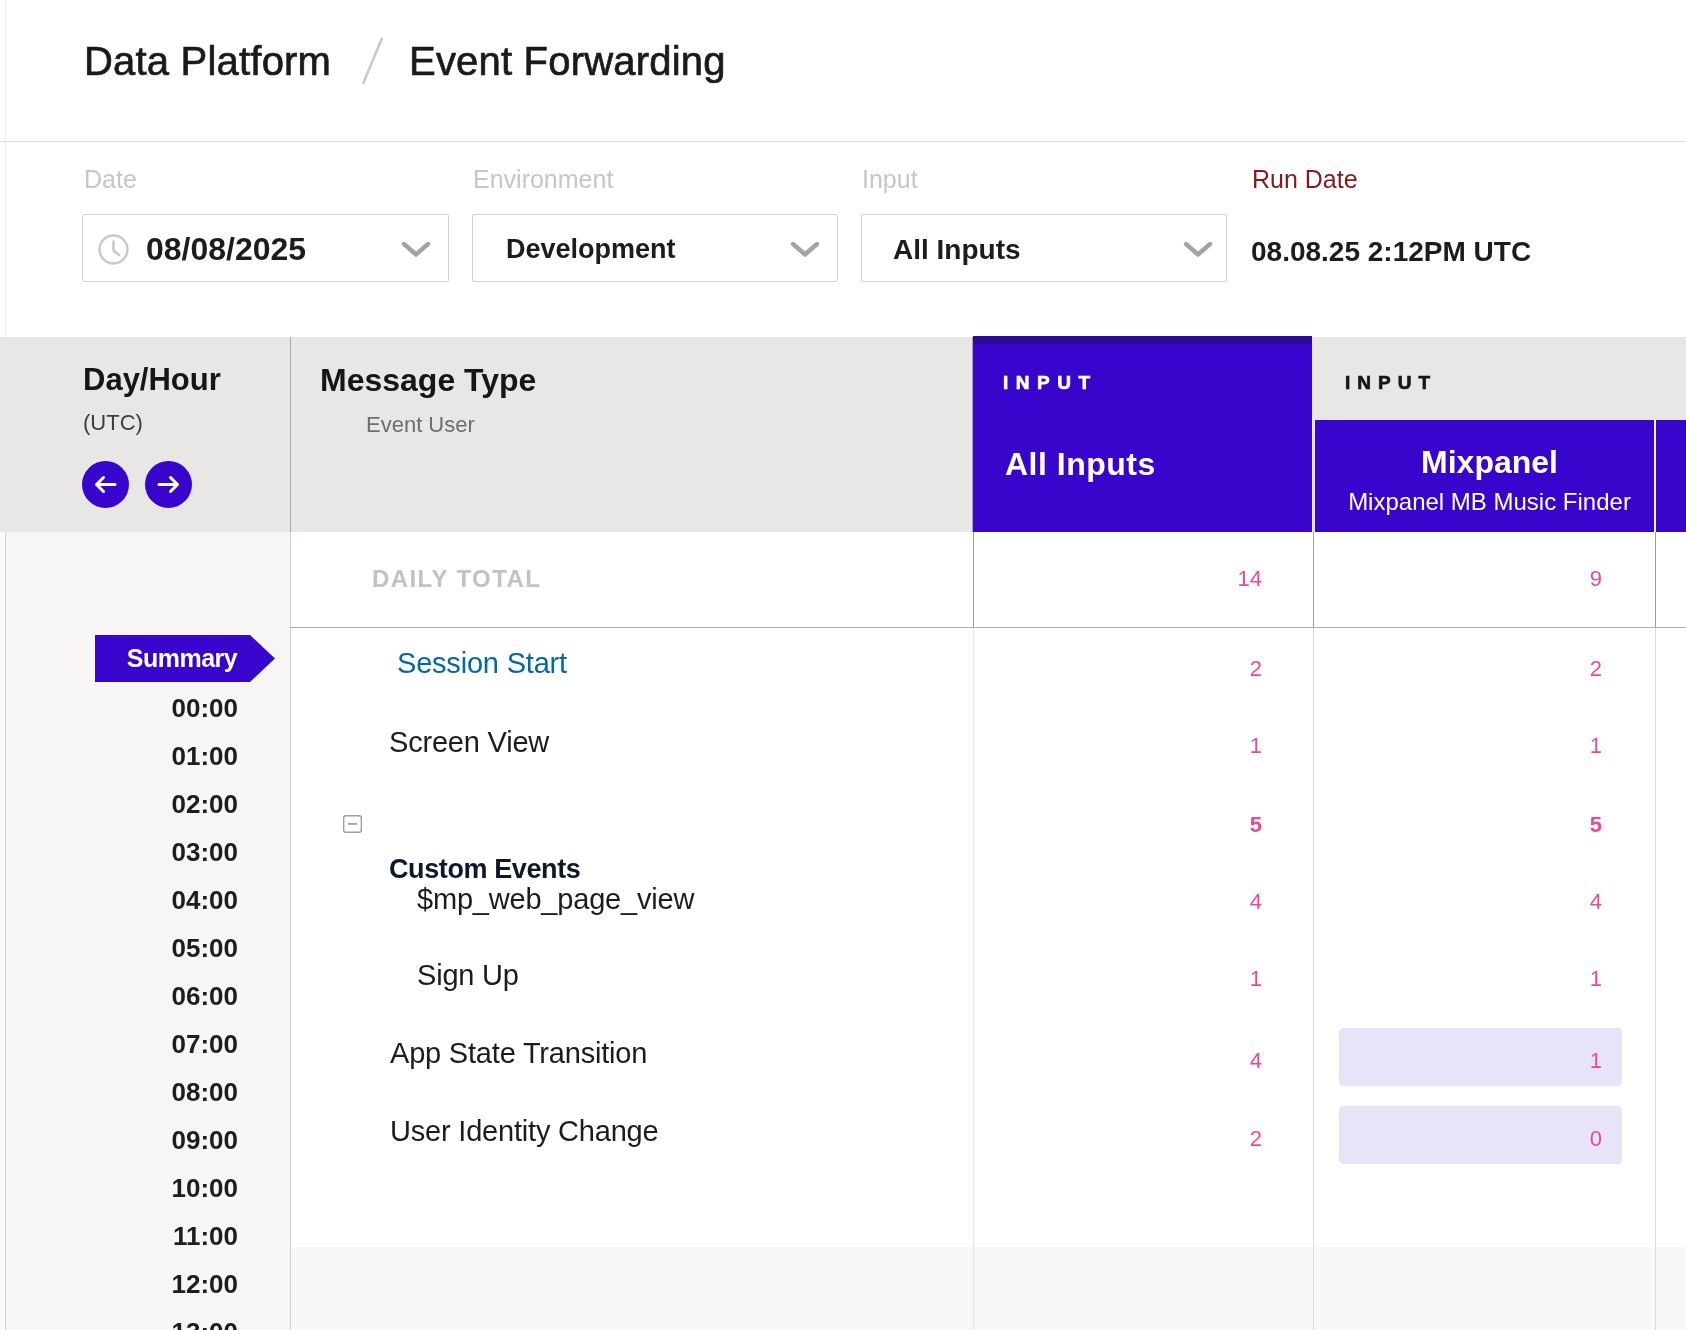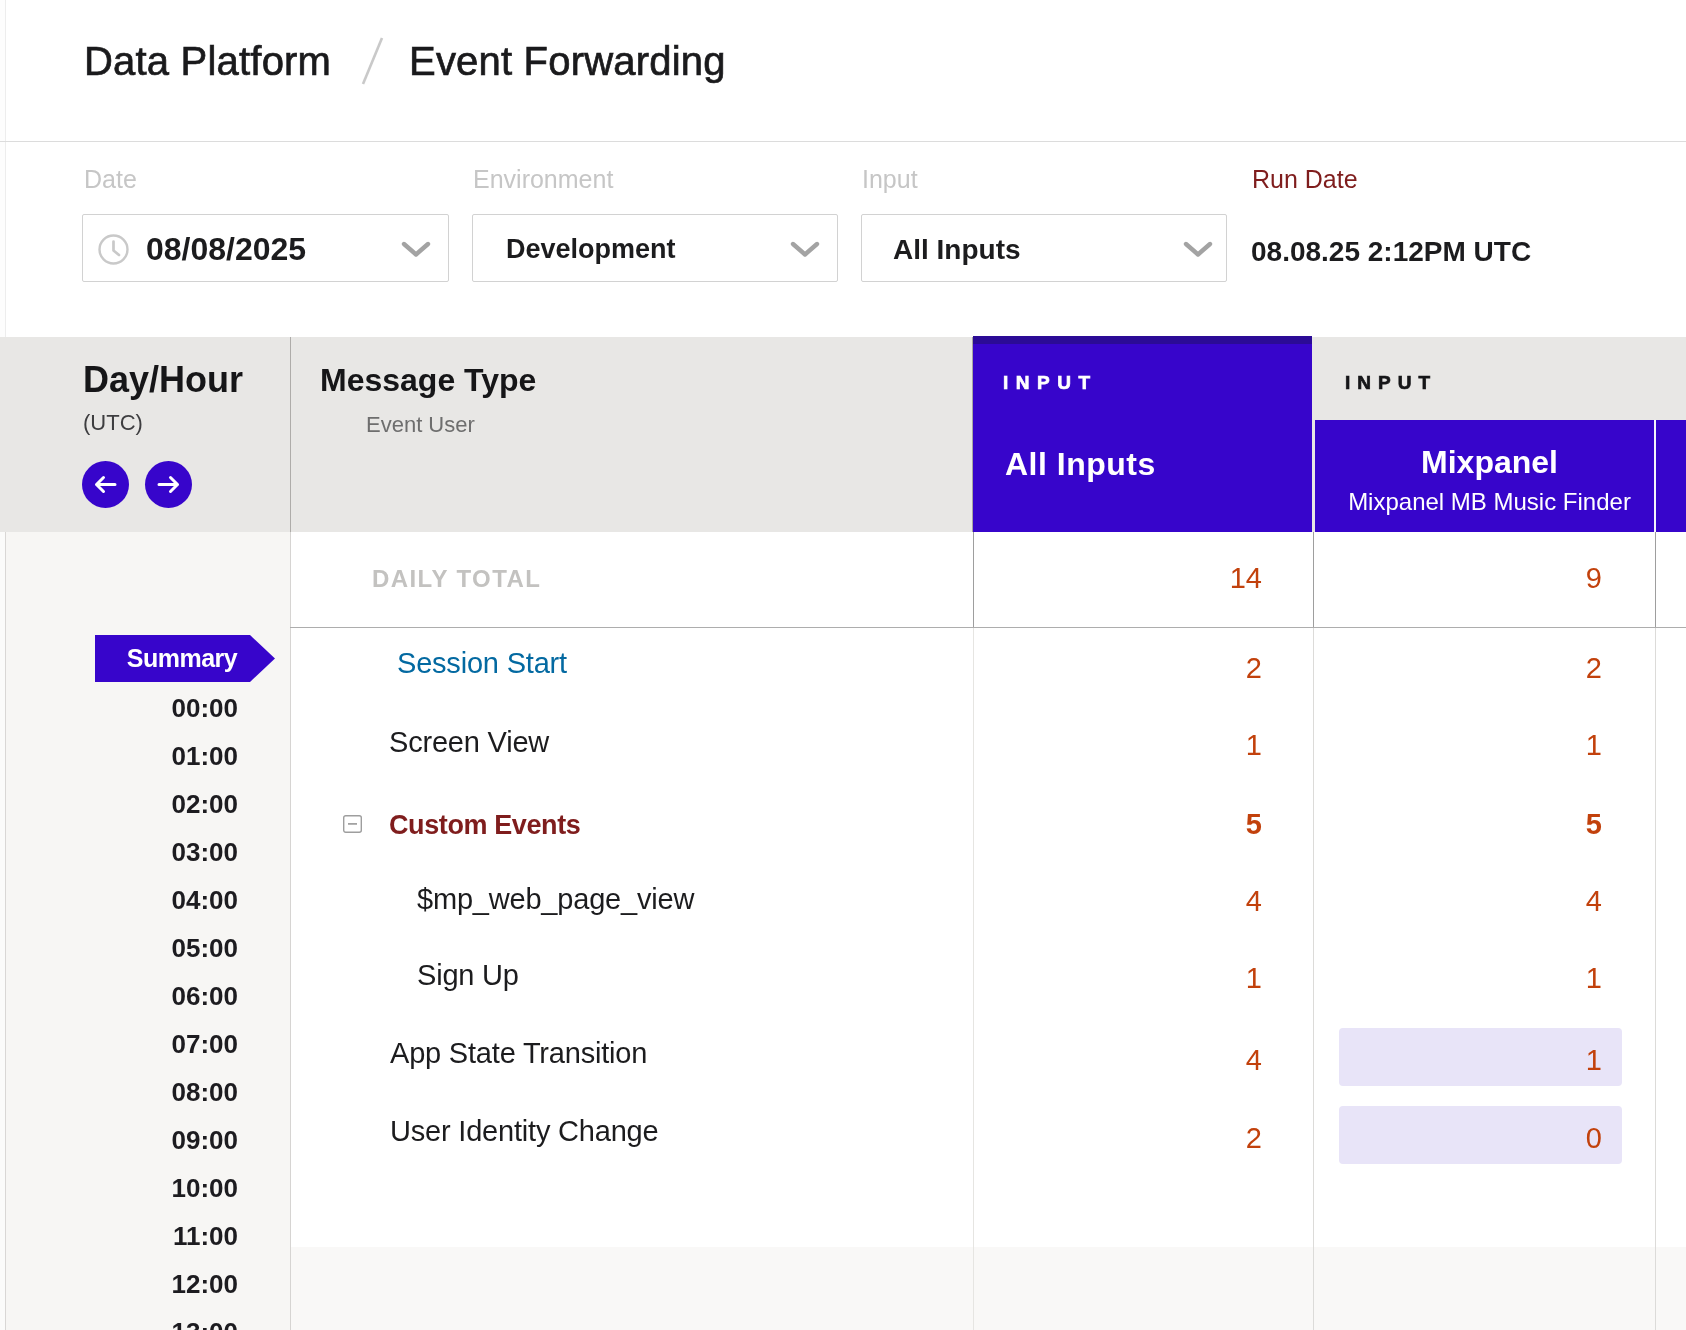--- a/index.html
+++ b/index.html
@@ -1,19 +1,19 @@
 <!DOCTYPE html>
 <html><head>
 <meta charset="utf-8">
 <style>
   html,body{margin:0;padding:0;}
   body{width:1686px;height:1330px;position:relative;overflow:hidden;
        font-family:"Liberation Sans",sans-serif;background:#ffffff;color:#1c1c1e;}
   .abs{position:absolute;}
-  .num{width:200px;text-align:right;font-size:29px;color:#c2410c;line-height:29px;}
+  .num{width:200px;text-align:right;font-size:22px;color:#ec4899;line-height:29px;}
 </style>
 </head>
 <body>
 
 <div class="abs" style="left:0;top:0;width:5px;height:337px;background:#fdfdfd;border-right:1px solid #ededed;"></div>
 
 <div class="abs" style="left:84px;top:41px;font-size:40px;font-weight:400;-webkit-text-stroke:0.7px #1a1a1c;letter-spacing:0.2px;color:#1a1a1c;line-height:40px;text-align:center;">Data Platform</div>
 <svg class="abs" style="left:355px;top:36px;" width="32" height="50" viewBox="0 0 32 50">
   <line x1="27" y1="2" x2="8" y2="48" stroke="#c9c9c9" stroke-width="2.6"></line>
 </svg>
@@ -44,21 +44,21 @@
 <div class="abs" style="left:861px;top:214px;width:364px;height:66px;border:1px solid #d2d2d2;border-radius:2px;"></div>
 <div class="abs" style="left:893px;top:236px;font-size:28px;font-weight:700;color:#1c1c1e;line-height:28px;">All Inputs</div>
 <svg class="abs" style="left:1183px;top:241px;" width="30" height="18" viewBox="0 0 30 18">
   <path d="M3 3 L15 13.5 L27 3" fill="none" stroke="#a3a3a3" stroke-width="4.4" stroke-linecap="round" stroke-linejoin="round"></path>
 </svg>
 
 <div class="abs" style="left:1251px;top:238px;font-size:28px;font-weight:700;color:#1c1c1e;line-height:28px;text-align:right;">08.08.25 2:12PM UTC</div>
 
 <div class="abs" style="left:0;top:337px;width:1686px;height:195px;background:#e8e7e5;"></div>
 
-<div class="abs" style="left:83px;top:364px;font-size:36px;font-weight:700;color:#161618;line-height:32px;">Day/Hour</div>
+<div class="abs" style="left:83px;top:364px;font-size:31px;font-weight:700;color:#161618;line-height:32px;">Day/Hour</div>
 <div class="abs" style="left:83px;top:412px;font-size:22px;color:#3e3e40;line-height:22px;">(UTC)</div>
 
 <svg class="abs" style="left:82px;top:461px;" width="110" height="47" viewBox="0 0 110 47">
   <circle cx="23.5" cy="23.5" r="23.5" fill="#3705cb"></circle>
   <circle cx="86.5" cy="23.5" r="23.5" fill="#3705cb"></circle>
   <path d="M33 23.5 L14.5 23.5 M21.5 16.5 L14.5 23.5 L21.5 30.5" fill="none" stroke="#ffffff" stroke-width="3" stroke-linecap="round" stroke-linejoin="round"></path>
   <path d="M77 23.5 L95.5 23.5 M88.5 16.5 L95.5 23.5 L88.5 30.5" fill="none" stroke="#ffffff" stroke-width="3" stroke-linecap="round" stroke-linejoin="round"></path>
 </svg>
 
 <div class="abs" style="left:320px;top:364px;font-size:32px;font-weight:700;color:#161618;line-height:32px;">Message Type</div>
@@ -105,21 +105,21 @@
 <div class="abs" style="left:38px;top:684px;width:200px;text-align:right;font-size:26px;font-weight:700;color:#1d1c20;line-height:48px;">
 00:00<br>01:00<br>02:00<br>03:00<br>04:00<br>05:00<br>06:00<br>07:00<br>08:00<br>09:00<br>10:00<br>11:00<br>12:00<br>13:00
 </div>
 
 <div class="abs" style="left:389px;top:649px;font-size:29px;letter-spacing:-0.2px;color:#0369a1;line-height:29px;margin-left:8px;">Session Start</div>
 <div class="abs" style="left:389px;top:728px;font-size:29px;letter-spacing:-0.2px;color:#1c1c1e;line-height:29px;">Screen View</div>
 <svg class="abs" style="left:343px;top:815px;" width="19" height="18" viewBox="0 0 19 18">
   <rect x="0.7" y="0.7" width="17.6" height="16.6" fill="none" stroke="#9e9e9e" stroke-width="1.4" rx="2"></rect>
   <line x1="5" y1="8.9" x2="14" y2="8.9" stroke="#9e9e9e" stroke-width="1.7"></line>
 </svg>
-<div class="abs" style="left:389px;top:812px;font-size:27px;font-weight:700;letter-spacing:-0.4px;color:#7f1d1d;line-height:27px;">Custom Events</div>
+<div class="abs" style="left:389px;top:856px;font-size:27px;font-weight:700;letter-spacing:-0.4px;color:#0f172a;line-height:27px;">Custom Events</div>
 <div class="abs" style="left:417px;top:885px;font-size:29px;letter-spacing:-0.2px;color:#1c1c1e;line-height:29px;">$mp_web_page_view</div>
 <div class="abs" style="left:417px;top:961px;font-size:29px;letter-spacing:-0.2px;color:#1c1c1e;line-height:29px;">Sign Up</div>
 <div class="abs" style="left:390px;top:1039px;font-size:29px;letter-spacing:-0.2px;color:#1c1c1e;line-height:29px;">App State Transition</div>
 <div class="abs" style="left:390px;top:1117px;font-size:29px;letter-spacing:-0.2px;color:#1c1c1e;line-height:29px;">User Identity Change</div>
 
 <div class="abs" style="left:1339px;top:1028px;width:283px;height:58px;background:#e8e4f8;border-radius:4px;"></div>
 <div class="abs" style="left:1339px;top:1106px;width:283px;height:58px;background:#e8e4f8;border-radius:4px;"></div>
 
 <div class="abs num" style="left:1062px;top:654px;">2</div>
 <div class="abs num" style="left:1062px;top:731px;">1</div>

